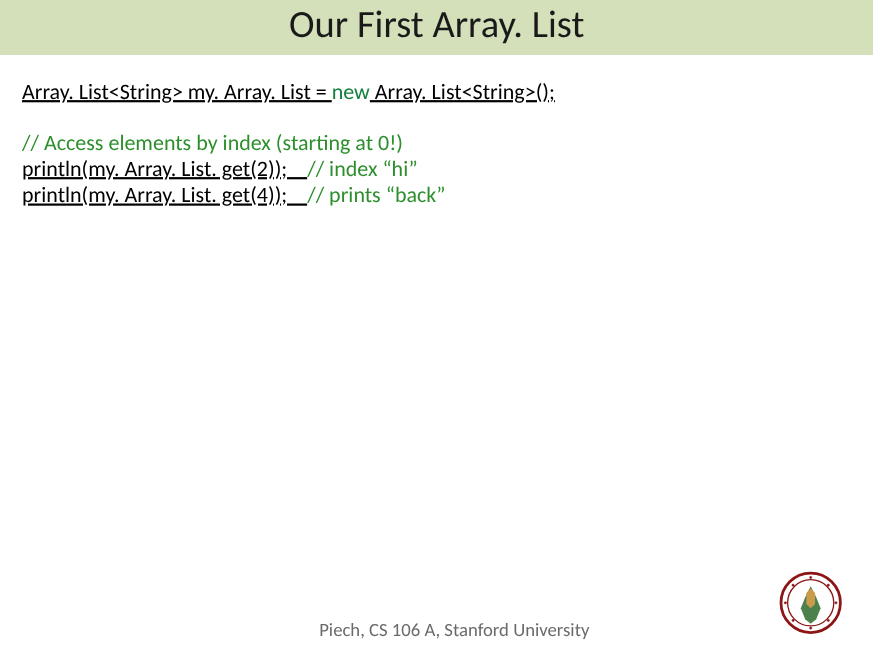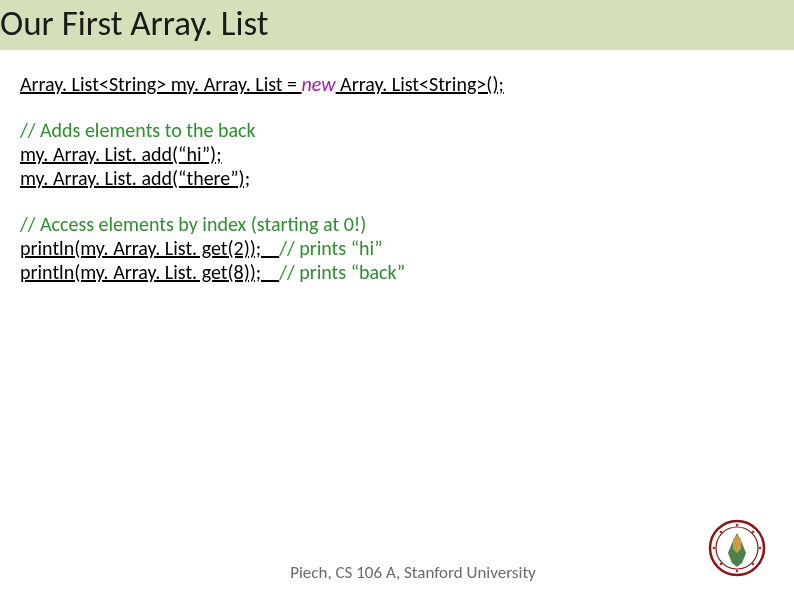--- a/index.html
+++ b/index.html
@@ -7,36 +7,37 @@
     width: 794px;
     height: 595px;
     font-family: Calibri, Arial, sans-serif;
     background: #ffffff;
     position: relative;
     overflow: hidden;
   }
   .title-bar {
     background: #d3e0b9;
     padding: 2px 0 6px 0;
+    text-align: center;
   }
   .title-bar h1 {
     font-size: 35px;
     font-weight: 400;
     color: #1a1a1a;
   }
   .content {
     padding: 22px 20px 0 20px;
     font-size: 20px;
     line-height: 1.2;
   }
   .code-line {
     white-space: pre;
   }
   .comment { color: #2d8f2d; }
-  .keyword { color: #a21caf; font-style: italic; }
+  .keyword { color: #15803d; }
   .black { color: #000; text-decoration: underline; }
   .block {
     margin-top: 22px;
   }
   .footer {
     position: absolute;
     bottom: 12px;
     left: 16px;
     width: 794px;
     text-align: center;
@@ -54,30 +55,25 @@
 <body>
 
 <div class="title-bar">
   <h1>Our First Array. List</h1>
 </div>
 
 <div class="content">
 
   <div class="code-line"><span class="black">Array. List&lt;String&gt; my. Array. List = </span><span class="keyword">new</span><span class="black"> Array. List&lt;String&gt;();</span></div>
 
-  <div class="block">
-    <div class="code-line comment">// Adds elements to the back</div>
-    <div class="code-line black">my. Array. List. add(“hi”);</div>
-    <div class="code-line black">my. Array. List. add(“there”);</div>
-  </div>
 
   <div class="block">
     <div class="code-line comment">// Access elements by index (starting at 0!)</div>
-    <div class="code-line"><span class="black">println(my. Array. List. get(2));    </span><span class="comment">// prints “hi”</span></div>
-    <div class="code-line"><span class="black">println(my. Array. List. get(8));    </span><span class="comment">// prints “back”</span></div>
+    <div class="code-line"><span class="black">println(my. Array. List. get(2));    </span><span class="comment">// index “hi”</span></div>
+    <div class="code-line"><span class="black">println(my. Array. List. get(4));    </span><span class="comment">// prints “back”</span></div>
   </div>
 
 </div>
 
 <div class="footer">Piech, CS 106 A, Stanford University</div>
 
 <div class="seal">
   <svg width="58" height="58" viewBox="0 0 58 58">
     <circle cx="29" cy="29" r="27" fill="#ffffff" stroke="#8c1515" stroke-width="2.5"></circle>
     <circle cx="29" cy="29" r="21" fill="none" stroke="#8c1515" stroke-width="1.2"></circle>

